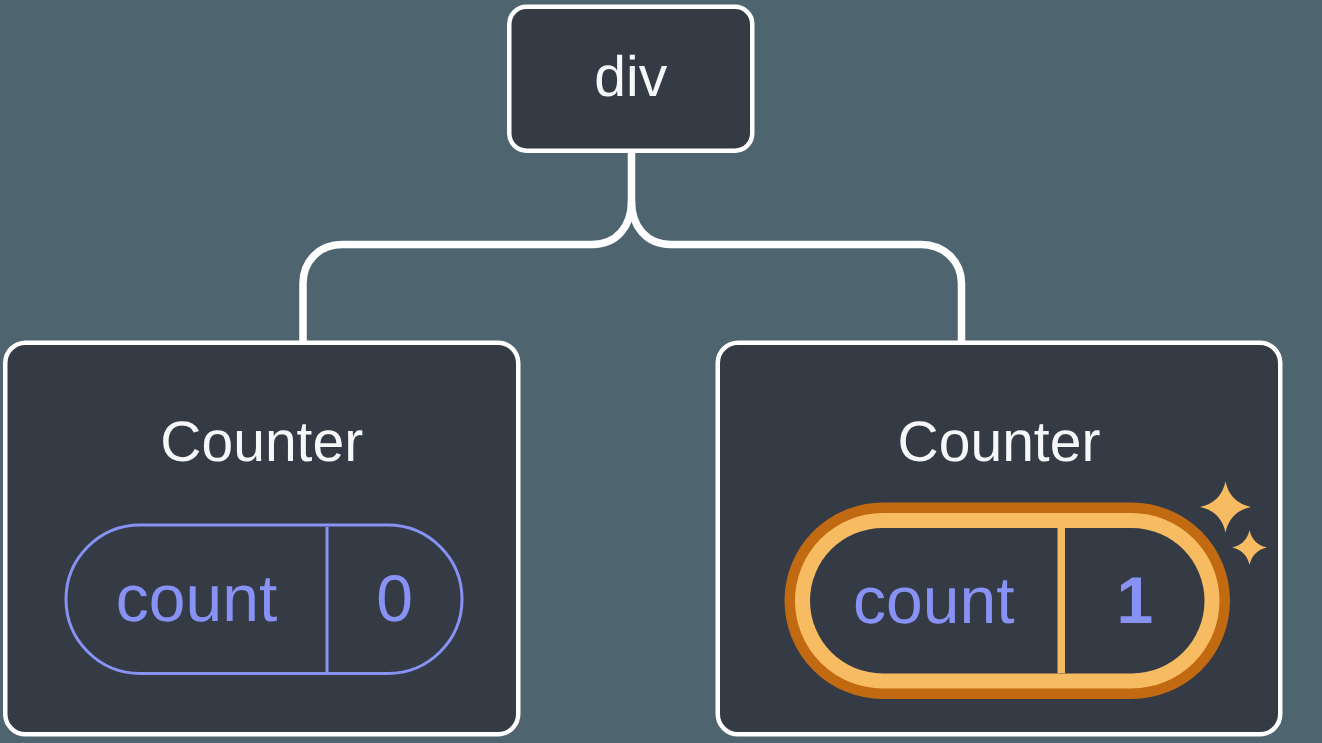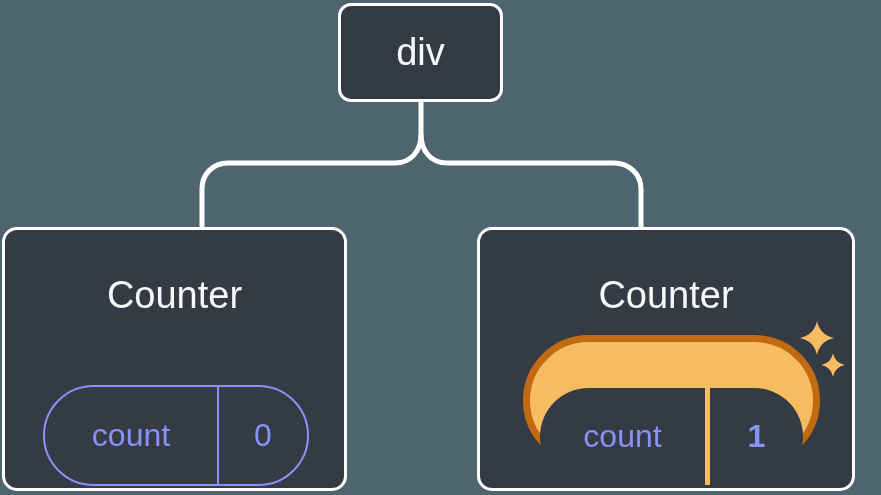--- a/index.html
+++ b/index.html
@@ -66,22 +66,21 @@
     font-weight: 400;
     line-height: 42px;
   }
   .state-pill {
     position: absolute;
     display: flex;
     align-items: stretch;
     border-radius: 999px;
     overflow: hidden;
     color: var(--state-accent);
-    font-size: 32px;
-    margin-top: 36px;
+    font-size: 44px;
   }
   .state-pill.plain {
     left: 38px; top: 119px;
     width: 266px; height: 101px;
     border: 2px solid var(--state-accent);
   }
   .state-pill.plain .state-key-cell { border-right: 2px solid var(--state-accent); }
   .state-cell {
     display: flex;
     align-items: center;

